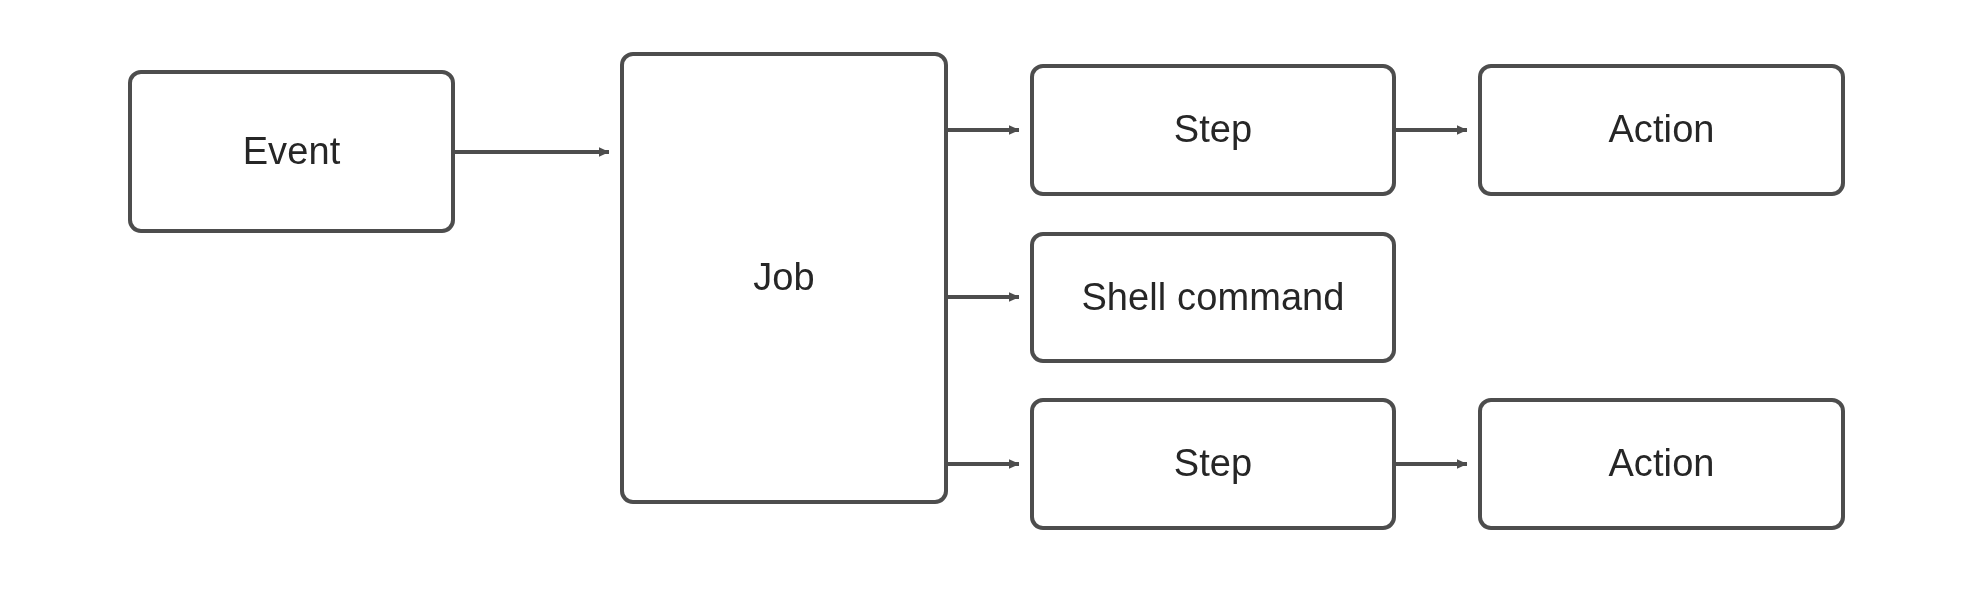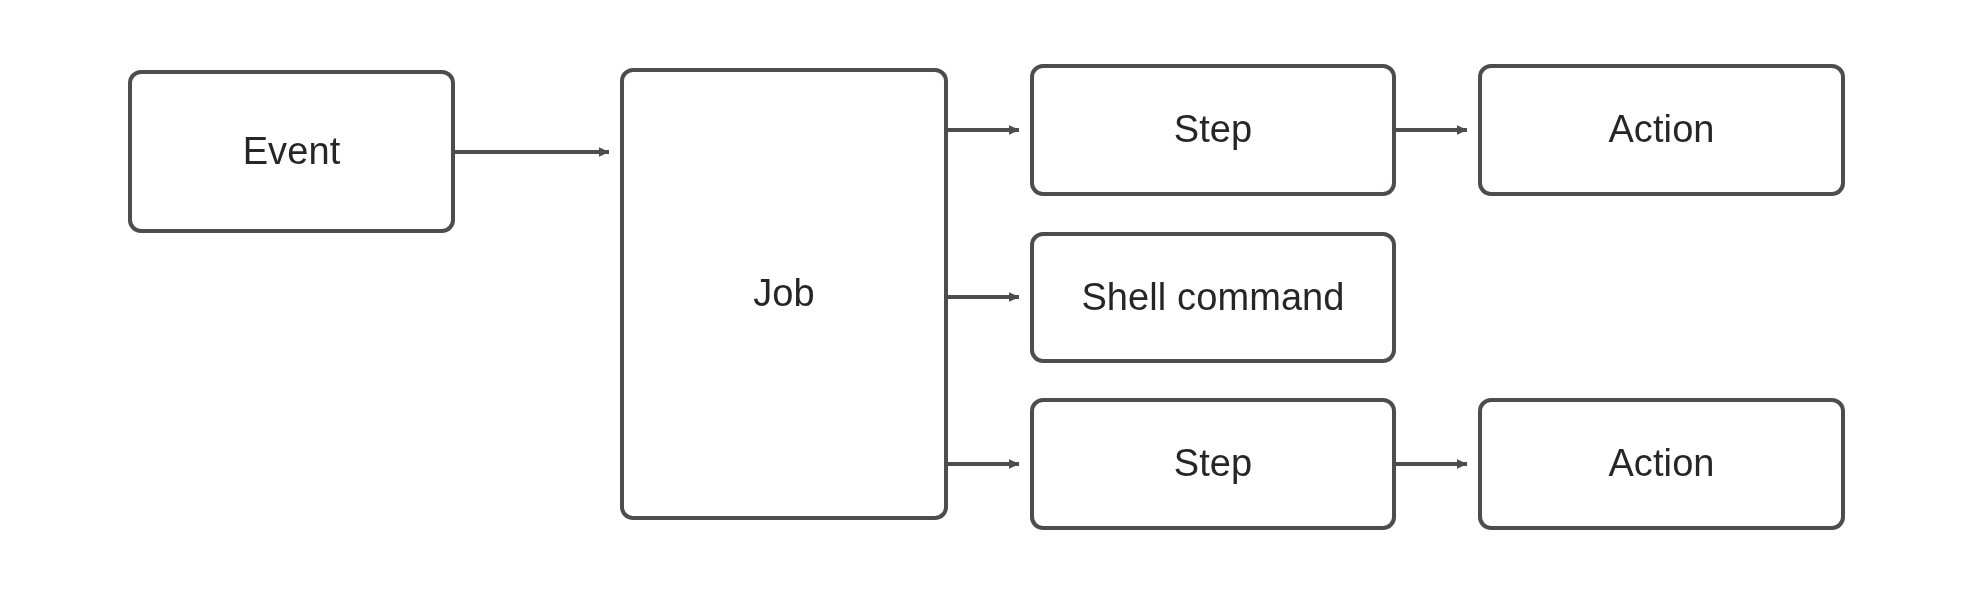--- a/index.html
+++ b/index.html
@@ -40,21 +40,21 @@
   .node-label {
     color: #262626;
     font-size: 38px;
     line-height: 1.15;
     font-weight: 400;
     letter-spacing: 0.1px;
     white-space: nowrap;
     text-align: center;
   }
   #node-event   { left: 128px;  top: 70px;  width: 327px; height: 163px; }
-  #node-job     { left: 620px;  top: 68px;  width: 328px; height: 452px; }
+  #node-job     { left: 620px;  top: 52px;  width: 328px; height: 452px; }
   #node-step-1  { left: 1030px; top: 64px;  width: 366px; height: 132px; }
   #node-action-1{ left: 1478px; top: 64px;  width: 367px; height: 132px; }
   #node-shell   { left: 1030px; top: 232px; width: 366px; height: 131px; justify-content: center; }
   #node-step-2  { left: 1030px; top: 398px; width: 366px; height: 132px; }
   #node-action-2{ left: 1478px; top: 398px; width: 367px; height: 132px; }
 </style>
 </head>
 <body>
 
 <div id="canvas">

